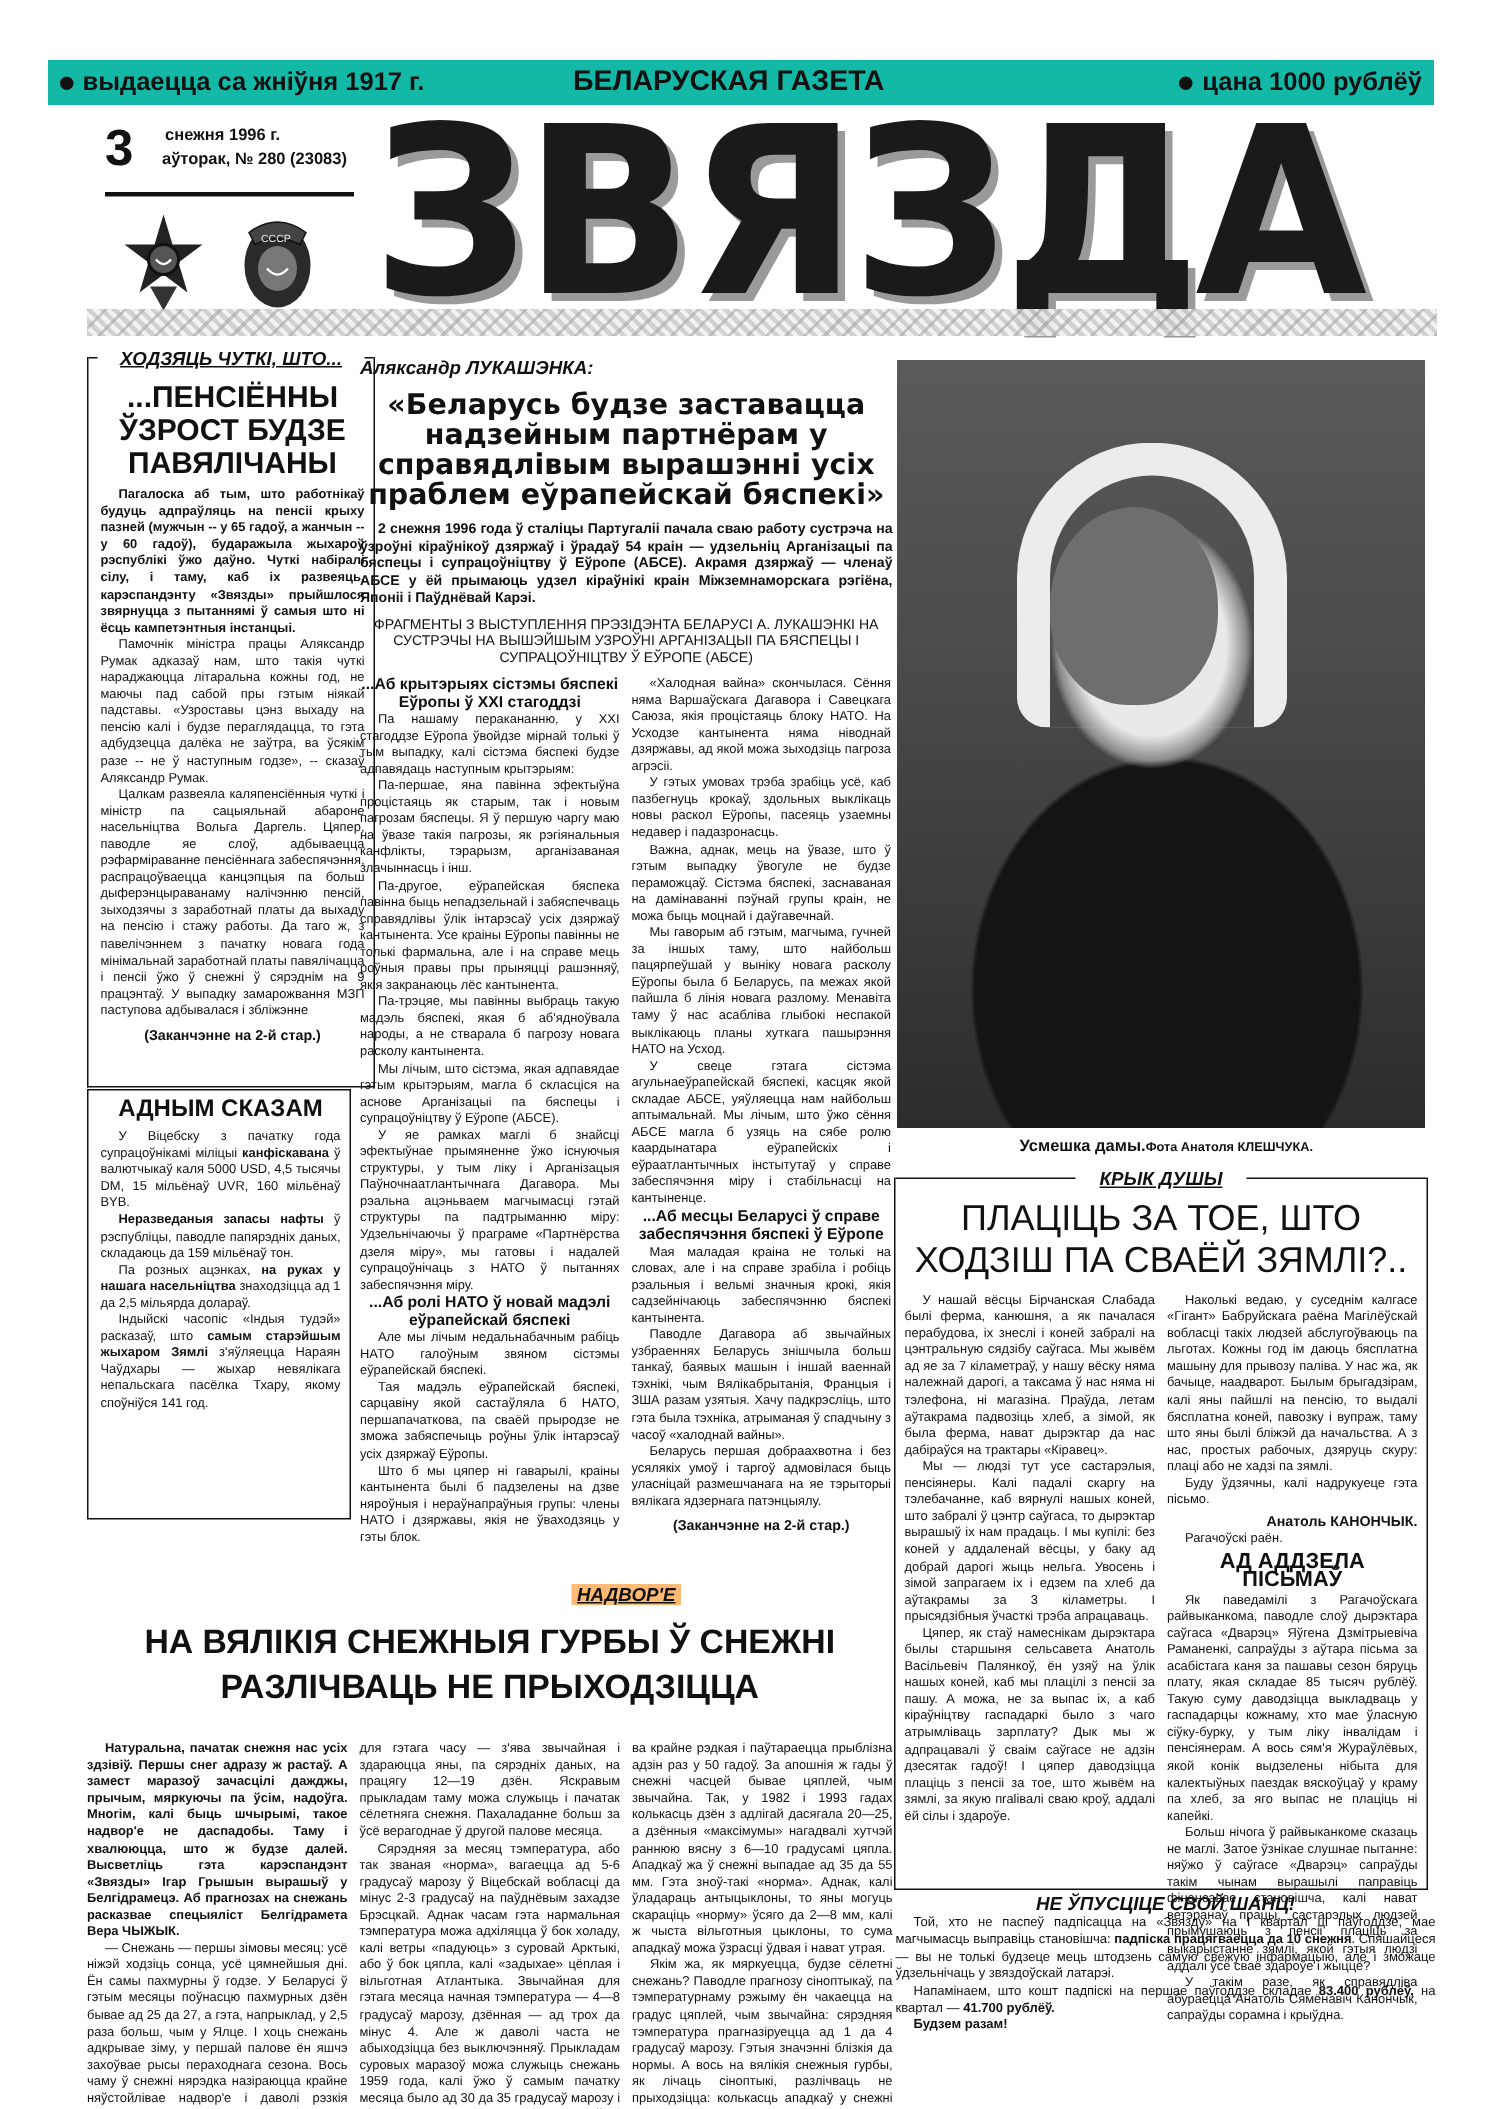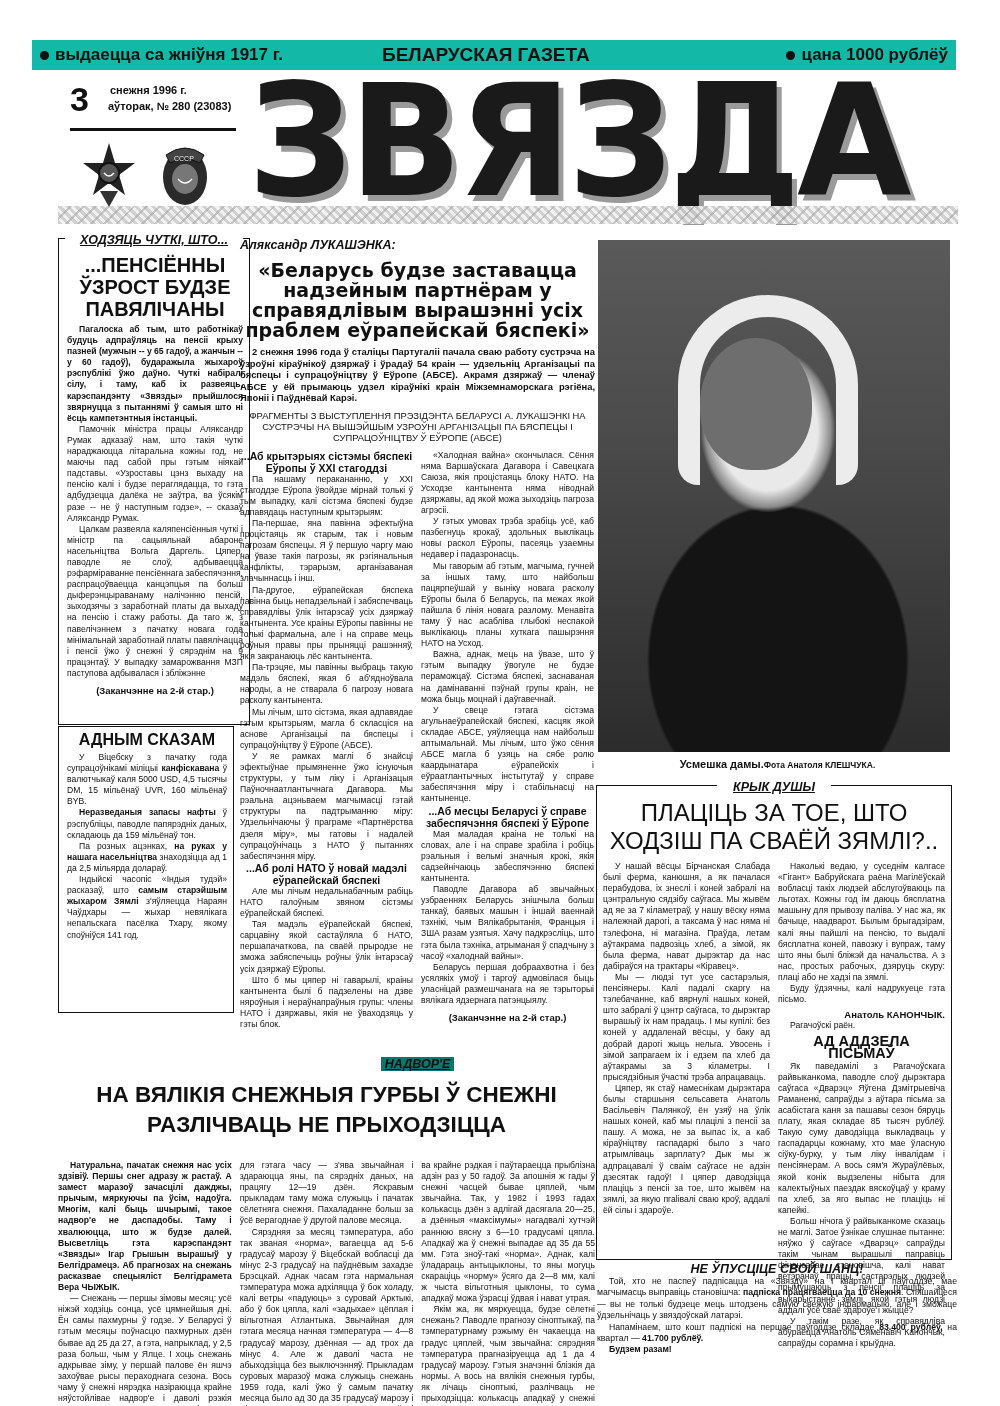--- a/index.html
+++ b/index.html
@@ -165,22 +165,22 @@
       <p>Мы лічым, што сістэма, якая адпавядае гэтым крытэрыям, магла б скласціся на аснове Арганізацыі па бяспецы і супрацоўніцтву ў Еўропе (АБСЕ).</p>
       <p>У яе рамках маглі б знайсці эфектыўнае прымяненне ўжо існуючыя структуры, у тым ліку і Арганізацыя Паўночнаатлантычнага Дагавора. Мы рэальна ацэньваем магчымасці гэтай структуры па падтрыманню міру: Удзельнічаючы ў праграме «Партнёрства дзеля міру», мы гатовы і надалей супрацоўнічаць з НАТО ў пытаннях забеспячэння міру.</p>
       <div class="sect">...Аб ролі НАТО ў новай мадэлі еўрапейскай бяспекі</div>
       <p>Але мы лічым недальнабачным рабіць НАТО галоўным звяном сістэмы еўрапейскай бяспекі.</p>
       <p>Тая мадэль еўрапейскай бяспекі, сарцавіну якой састаўляла б НАТО, першапачаткова, па сваёй прыродзе не зможа забяспечыць роўны ўлік інтарэсаў усіх дзяржаў Еўропы.</p>
       <p>Што б мы цяпер ні гаварылі, краіны кантынента былі б падзелены на дзве няроўныя і нераўнапраўныя групы: члены НАТО і дзяржавы, якія не ўваходзяць у гэты блок.</p>
     </div>
     <div class="text">
       <p>«Халодная вайна» скончылася. Сёння няма Варшаўскага Дагавора і Савецкага Саюза, якія процістаяць блоку НАТО. На Усходзе кантынента няма ніводнай дзяржавы, ад якой можа зыходзіць пагроза агрэсіі.</p>
       <p>У гэтых умовах трэба зрабіць усё, каб пазбегнуць крокаў, здольных выклікаць новы раскол Еўропы, пасеяць узаемны недавер і падазронасць.</p>
+      <p>Важна, аднак, мець на ўвазе, што ў гэтым выпадку ўвогуле не будзе пераможцаў. Сістэма бяспекі, заснаваная на дамінаванні пэўнай групы краін, не можа быць моцнай і даўгавечнай.</p>
       <p>Мы гаворым аб гэтым, магчыма, гучней за іншых таму, што найбольш пацярпеўшай у выніку новага расколу Еўропы была б Беларусь, па межах якой пайшла б лінія новага разлому. Менавіта таму ў нас асабліва глыбокі неспакой выклікаюць планы хуткага пашырэння НАТО на Усход.</p>
-      <p>Важна, аднак, мець на ўвазе, што ў гэтым выпадку ўвогуле не будзе пераможцаў. Сістэма бяспекі, заснаваная на дамінаванні пэўнай групы краін, не можа быць моцнай і даўгавечнай.</p>
       <p>У свеце гэтага сістэма агульнаеўрапейскай бяспекі, касцяк якой складае АБСЕ, уяўляецца нам найбольш аптымальнай. Мы лічым, што ўжо сёння АБСЕ магла б узяць на сябе ролю каардынатара еўрапейскіх і еўраатлантычных інстытутаў у справе забеспячэння міру і стабільнасці на кантыненце.</p>
       <div class="sect">...Аб месцы Беларусі ў справе забеспячэння бяспекі ў Еўропе</div>
       <p>Мая маладая краіна не толькі на словах, але і на справе зрабіла і робіць рэальныя і вельмі значныя крокі, якія садзейнічаюць забеспячэнню бяспекі кантынента.</p>
       <p>Паводле Дагавора аб звычайных узбраеннях Беларусь знішчыла больш танкаў, баявых машын і іншай ваеннай тэхнікі, чым Вялікабрытанія, Францыя і ЗША разам узятыя. Хачу падкрэсліць, што гэта была тэхніка, атрыманая ў спадчыну з часоў «халоднай вайны».</p>
       <p>Беларусь першая добраахвотна і без усялякіх умоў і таргоў адмовілася быць уласніцай размешчанага на яе тэрыторыі вялікага ядзернага патэнцыялу.</p>
       <div class="cont">(Заканчэнне на 2-й стар.)</div>
     </div>
   </div>
 </div>
 
@@ -217,21 +217,21 @@
 
 <div class="shanc">
   <h2>НЕ ЎПУСЦІЦЕ СВОЙ ШАНЦ!</h2>
   <div class="text">
     <p><span>Той, хто не паспеў падпісацца на «Звязду» на І квартал ці паўгоддзе, мае магчымасць выправіць становішча: </span><span class="b">падпіска працягваецца да 10 снежня</span><span>. Спяшайцеся — вы не толькі будзеце мець штодзень самую свежую інфармацыю, але і зможаце ўдзельнічаць у звяздоўскай латарэі.</span></p>
     <p><span>Напамінаем, што кошт падпіскі на першае паўгоддзе складае </span><span class="b">83.400 рублёў,</span><span> на квартал — </span><span class="b">41.700 рублёў.</span></p>
     <p class="b">Будзем разам!</p>
   </div>
 </div>
 
-<div class="kick2"><span class="kick"><span style="background:#0f766e;padding:0 4px;font-style:italic;font-weight:bold;font-size:12.5px;text-decoration:underline;">НАДВОР'Е</span></span></div>
+<div class="kick2"><span class="kick"><span style="background:#fdba74;padding:0 4px;font-style:italic;font-weight:bold;font-size:12.5px;text-decoration:underline;">НАДВОР'Е</span></span></div>
 <div class="weather-h">НА ВЯЛІКІЯ СНЕЖНЫЯ ГУРБЫ Ў СНЕЖНІ РАЗЛІЧВАЦЬ НЕ ПРЫХОДЗІЦЦА</div>
 <div class="weather">
   <div class="text">
     <p class="b">Натуральна, пачатак снежня нас усіх здзівіў. Першы снег адразу ж растаў. А замест маразоў зачасцілі дажджы, прычым, мяркуючы па ўсім, надоўга. Многім, калі быць шчырымі, такое надвор'е не даспадобы. Таму і хвалююцца, што ж будзе далей. Высветліць гэта карэспандэнт «Звязды» Ігар Грышын вырашыў у Белгідрамецэ. Аб прагнозах на снежань расказвае спецыяліст Белгідрамета Вера ЧЫЖЫК.</p>
     <p>— Снежань — першы зімовы месяц: усё ніжэй ходзіць сонца, усё цямнейшыя дні. Ён самы пахмурны ў годзе. У Беларусі ў гэтым месяцы поўнасцю пахмурных дзён бывае ад 25 да 27, а гэта, напрыклад, у 2,5 раза больш, чым у Ялце. І хоць снежань адкрывае зіму, у першай палове ён яшчэ захоўвае рысы пераходнага сезона. Вось чаму ў снежні нярэдка назіраюцца крайне няўстойлівае надвор'е і даволі рэзкія перапады тэмпературы. Даволі часта першая пяцідзёнка і нават першая дэкада месяца бываюць вельмі цёплымі. Адлігі</p>
   </div>
   <div class="text">
     <p style="text-indent:0">для гэтага часу — з'ява звычайная і здараюцца яны, па сярэдніх даных, на працягу 12—19 дзён. Яскравым прыкладам таму можа служыць і пачатак сёлетняга снежня. Пахаладанне больш за ўсё верагоднае ў другой палове месяца.</p>
     <p>Сярэдняя за месяц тэмпература, або так званая «норма», вагаецца ад 5-6 градусаў марозу ў Віцебскай вобласці да мінус 2-3 градусаў на паўднёвым захадзе Брэсцкай. Аднак часам гэта нармальная тэмпература можа адхіляцца ў бок холаду, калі ветры «падуюць» з суровай Арктыкі, або ў бок цяпла, калі «задыхае» цёплая і вільготная Атлантыка. Звычайная для гэтага месяца начная тэмпература — 4—8 градусаў марозу, дзённая — ад трох да мінус 4. Але ж даволі часта не абыходзіцца без выключэнняў. Прыкладам суровых маразоў можа служыць снежань 1959 года, калі ўжо ў самым пачатку месяца было ад 30 да 35 градусаў марозу і мінус 23—24 градусы — на поўдні рэспублікі. Такія моцныя маразы для Беларусі з'я-</p>
   </div>

